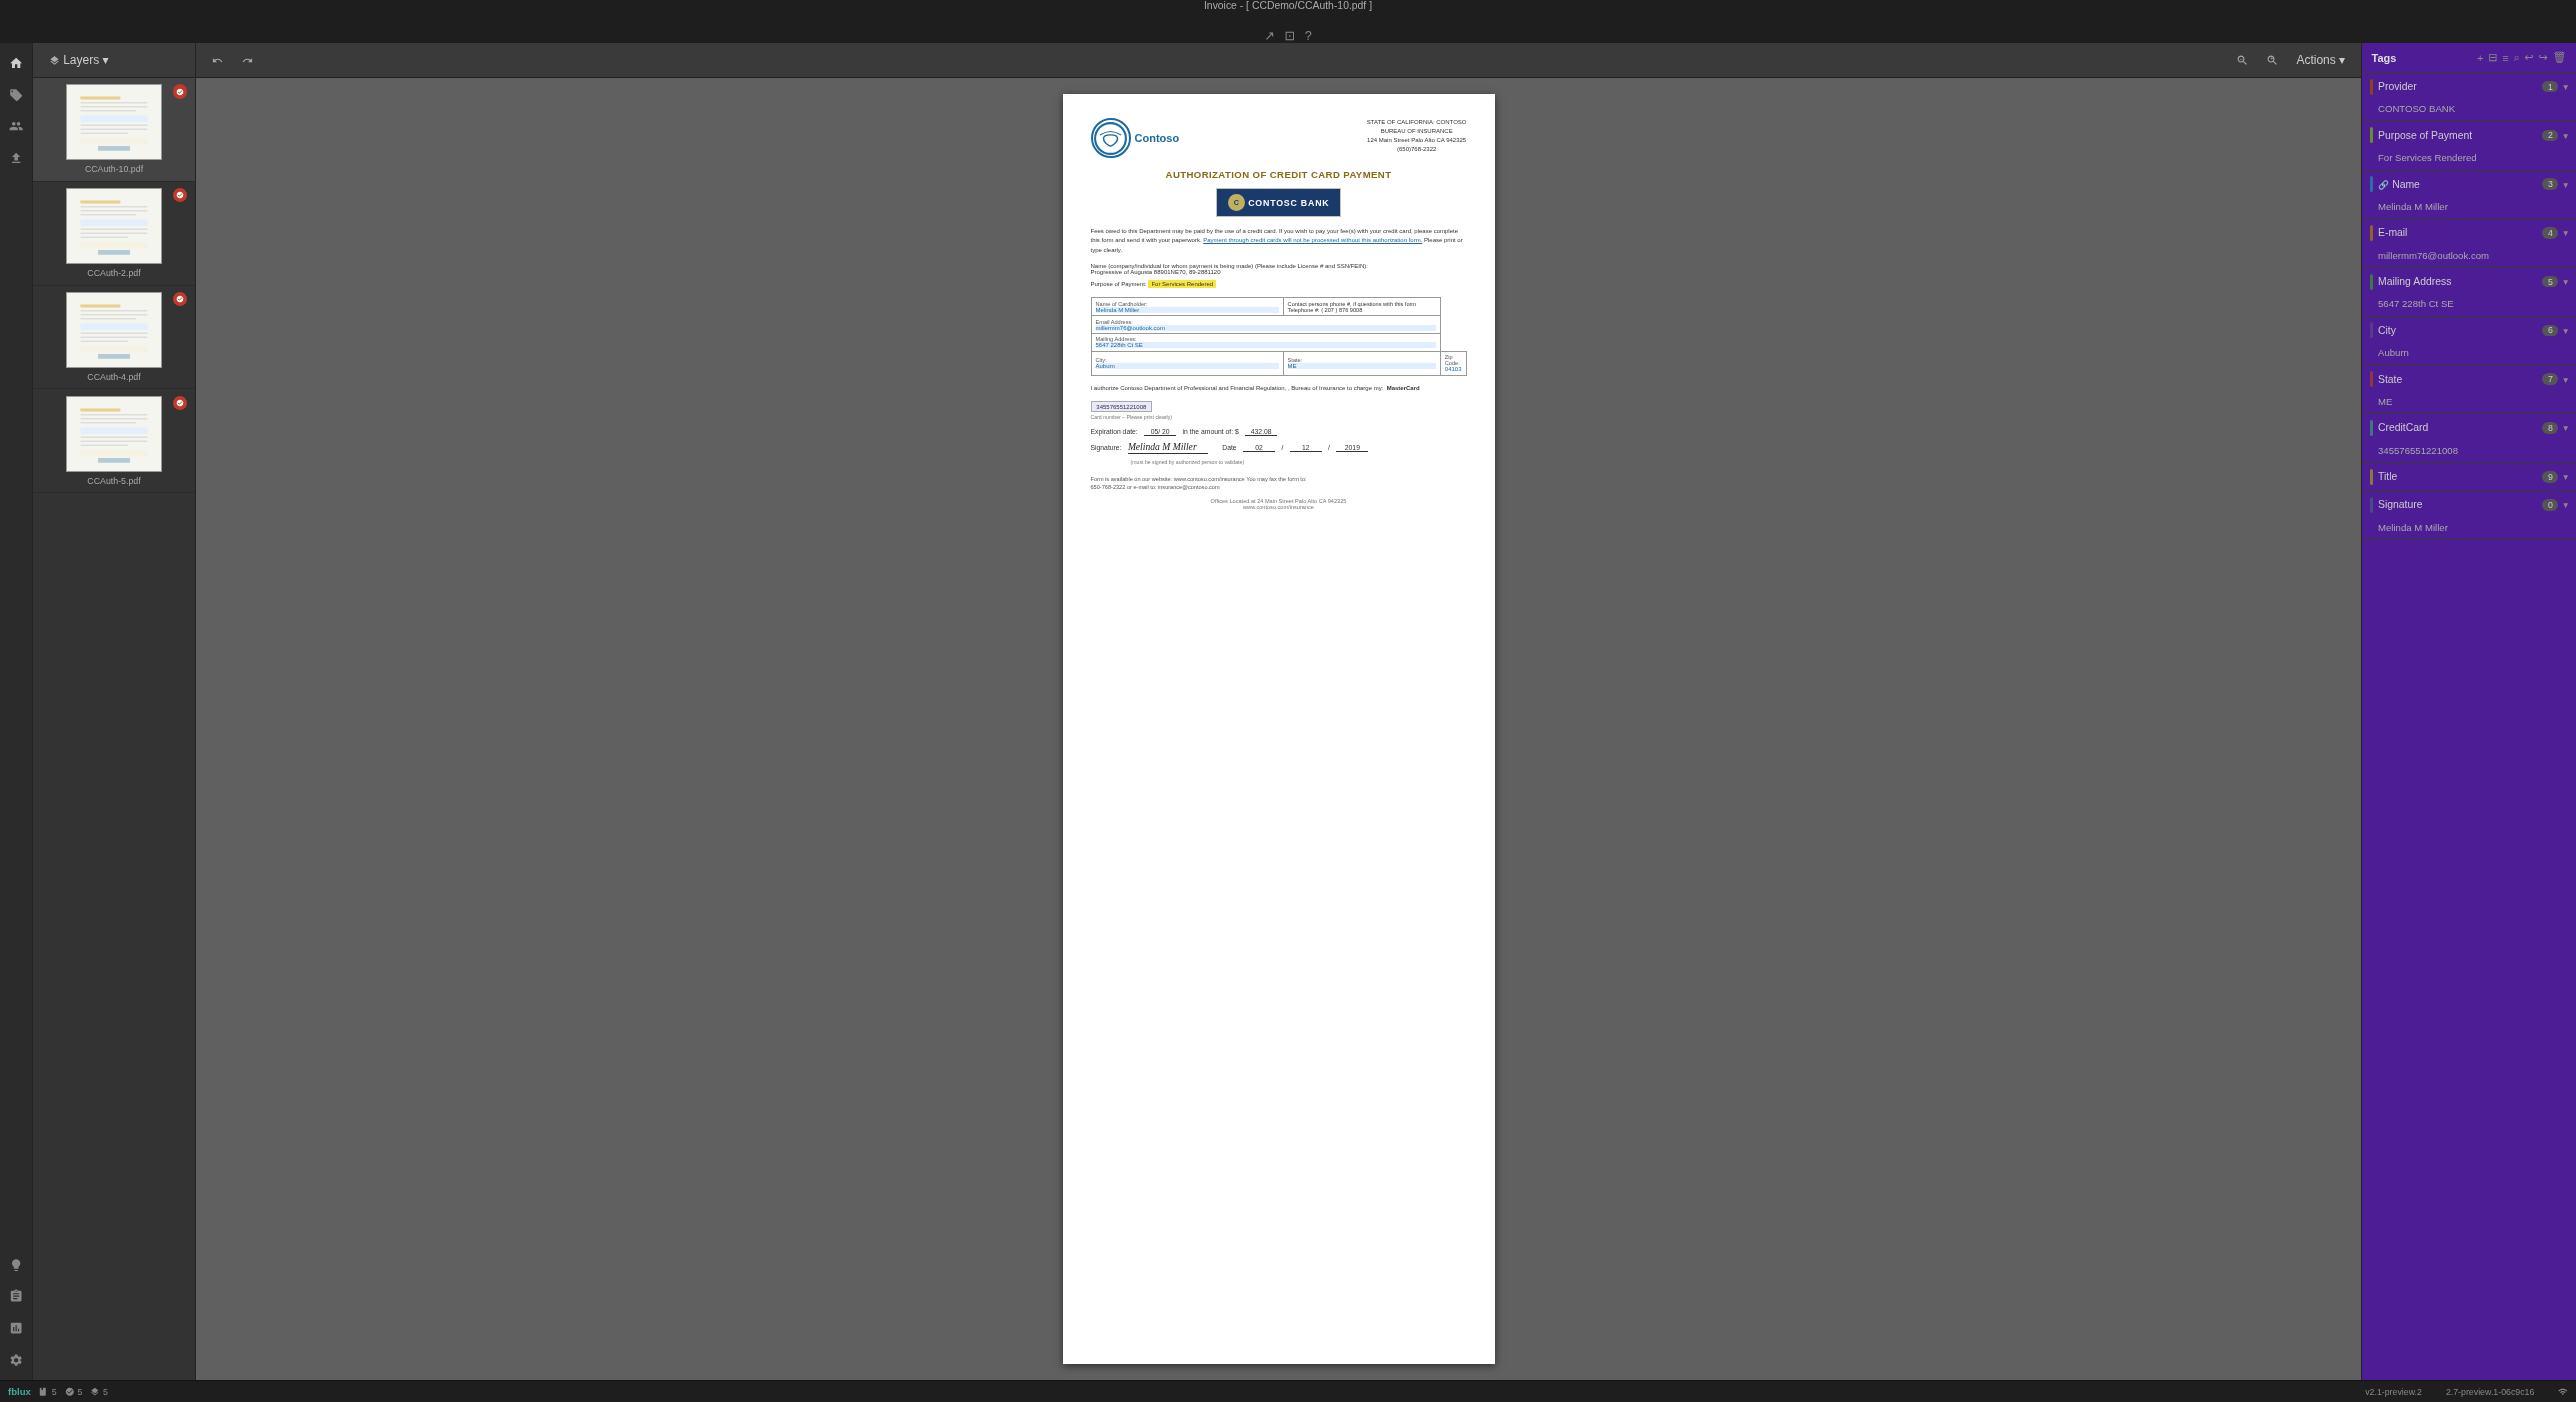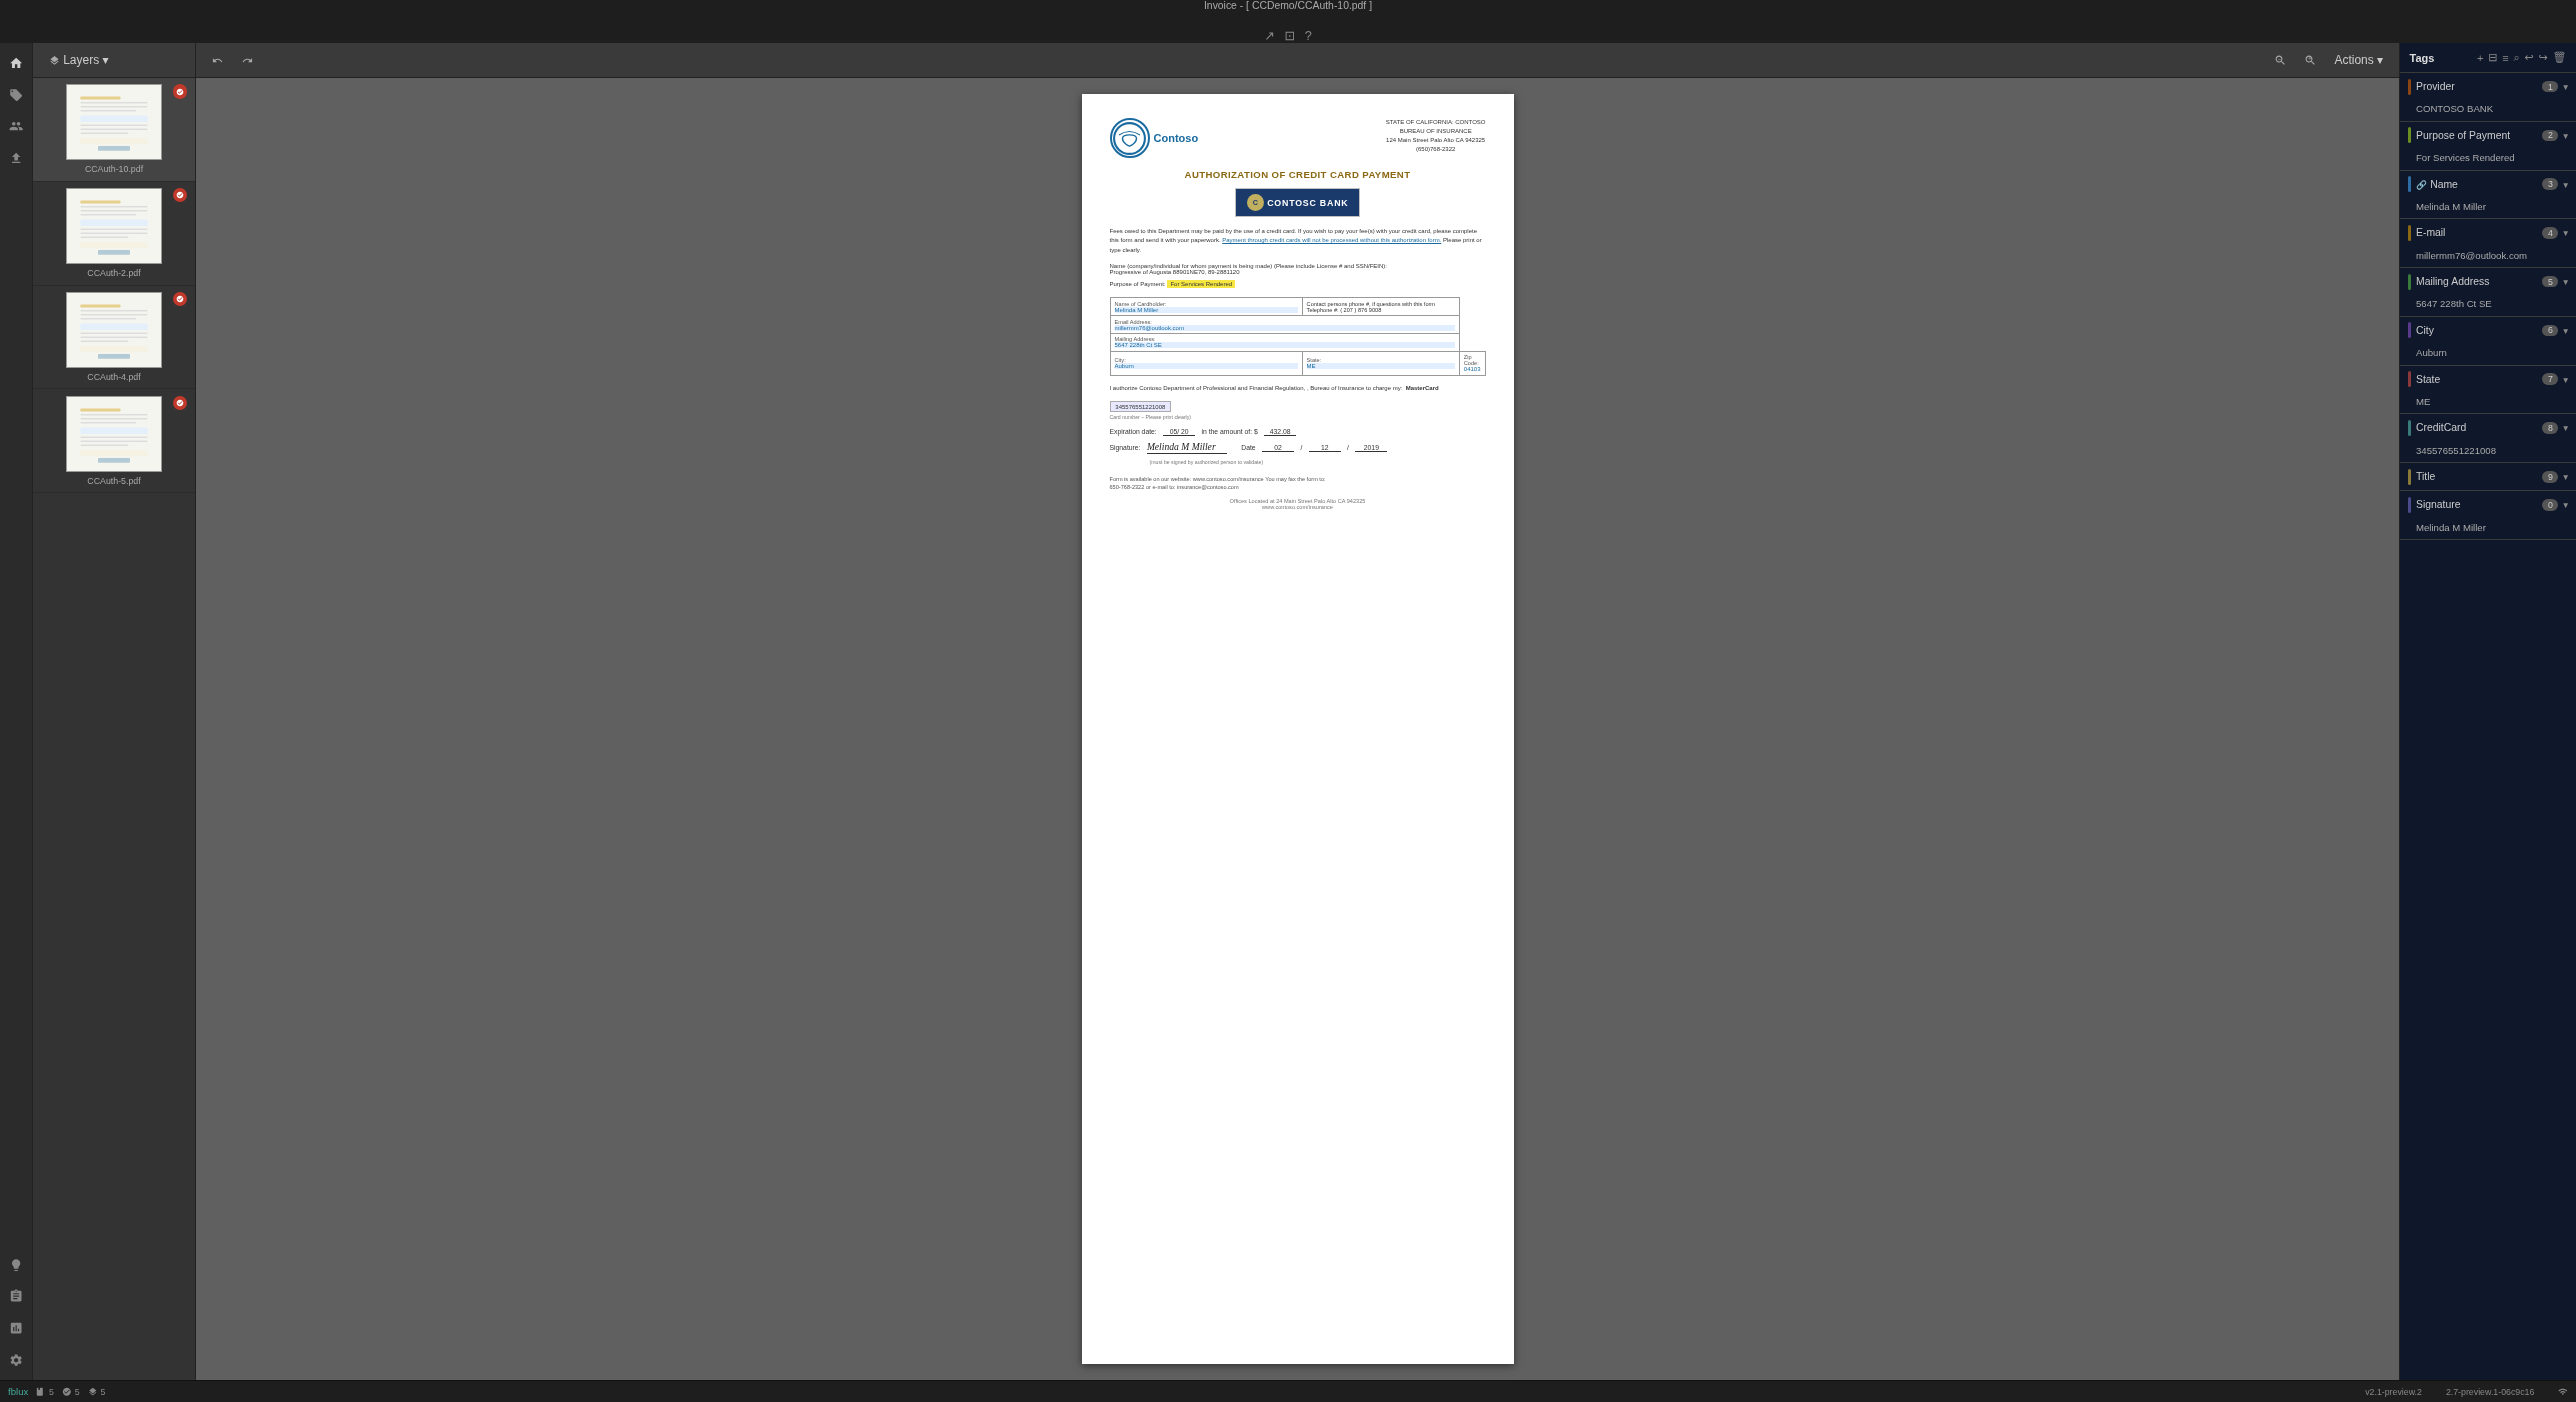--- a/index.html
+++ b/index.html
@@ -106,22 +106,22 @@
       flex: 1;
       overflow-y: auto;
       display: flex;
       justify-content: center;
       padding: 16px;
       background: #606060;
     }
 
     
     .tags-panel {
-      width: 177px;
-      background: #0f172a;
+      width: 215px;
+      background: #4c1d95;
       border-left: 0.8px solid #222;
       display: flex;
       flex-direction: column;
       flex-shrink: 0;
       overflow-y: auto;
     }
     .tags-header {
       display: flex;
       align-items: center;
       justify-content: space-between;
@@ -282,21 +282,21 @@
       padding: 0 8px;
       font-size: 8.8px;
       color: #888;
       gap: 11px;
       flex-shrink: 0;
       border-top: 0.8px solid #111;
     }
     .status-bar-left { display: flex; align-items: center; gap: 8px; }
     .status-bar-right { margin-left: auto; display: flex; align-items: center; gap: 24px; }
     .status-item { display: flex; align-items: center; gap: 3.2px; }
-    .fblux-logo { color: #4a9; font-weight: normal; font-size: 9.6px; }
+    .fblux-logo { color: #4a9; font-weight: bold; font-size: 9.6px; }
   </style>
 </head>
 <body>
 
 <div class="title-bar">
   <div style="width:64px"></div>
   <div class="title-bar-center">Invoice - [ CCDemo/CCAuth-10.pdf ]</div>
   <div class="title-bar-right">
     <span>↗</span>
     <span>⊡</span>

